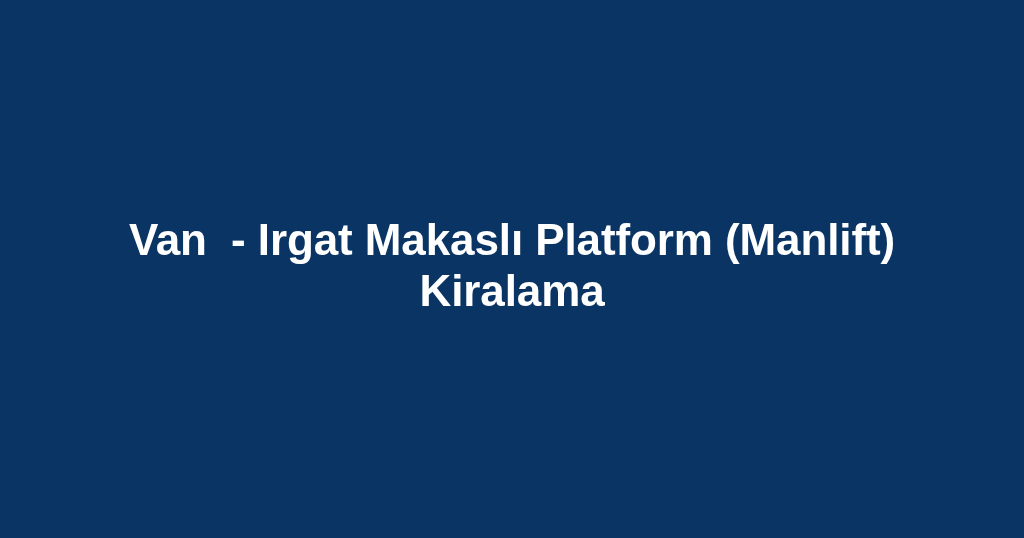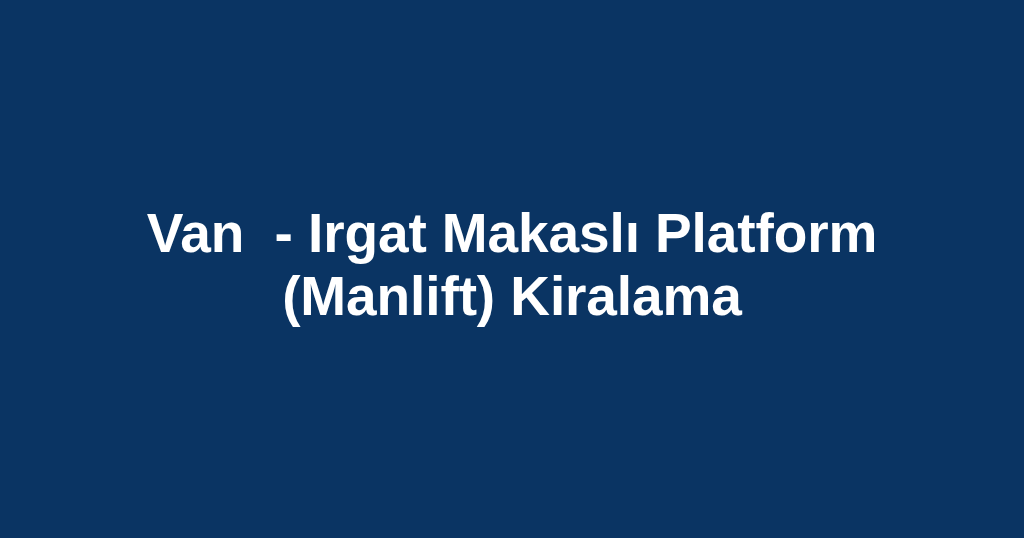--- a/index.html
+++ b/index.html
@@ -34,23 +34,23 @@
     display: block;
     text-align: center;
   }
 
   .og-card__title {
     margin: 0;
     padding: 0;
     
     transform: translateY(-4px);
     font-family: "Liberation Sans", "DejaVu Sans", sans-serif;
-    font-size: 55px;
+    font-size: 44px;
     font-weight: 700;
-    line-height: 63px;
+    line-height: 51px;
     letter-spacing: -0.1px;
     color: #ffffff;
     text-align: center;
     white-space: pre-wrap;
     word-wrap: break-word;
     -webkit-font-smoothing: antialiased;
   }
 </style>
 </head>
 <body style="background-color: rgb(10, 52, 99);">

